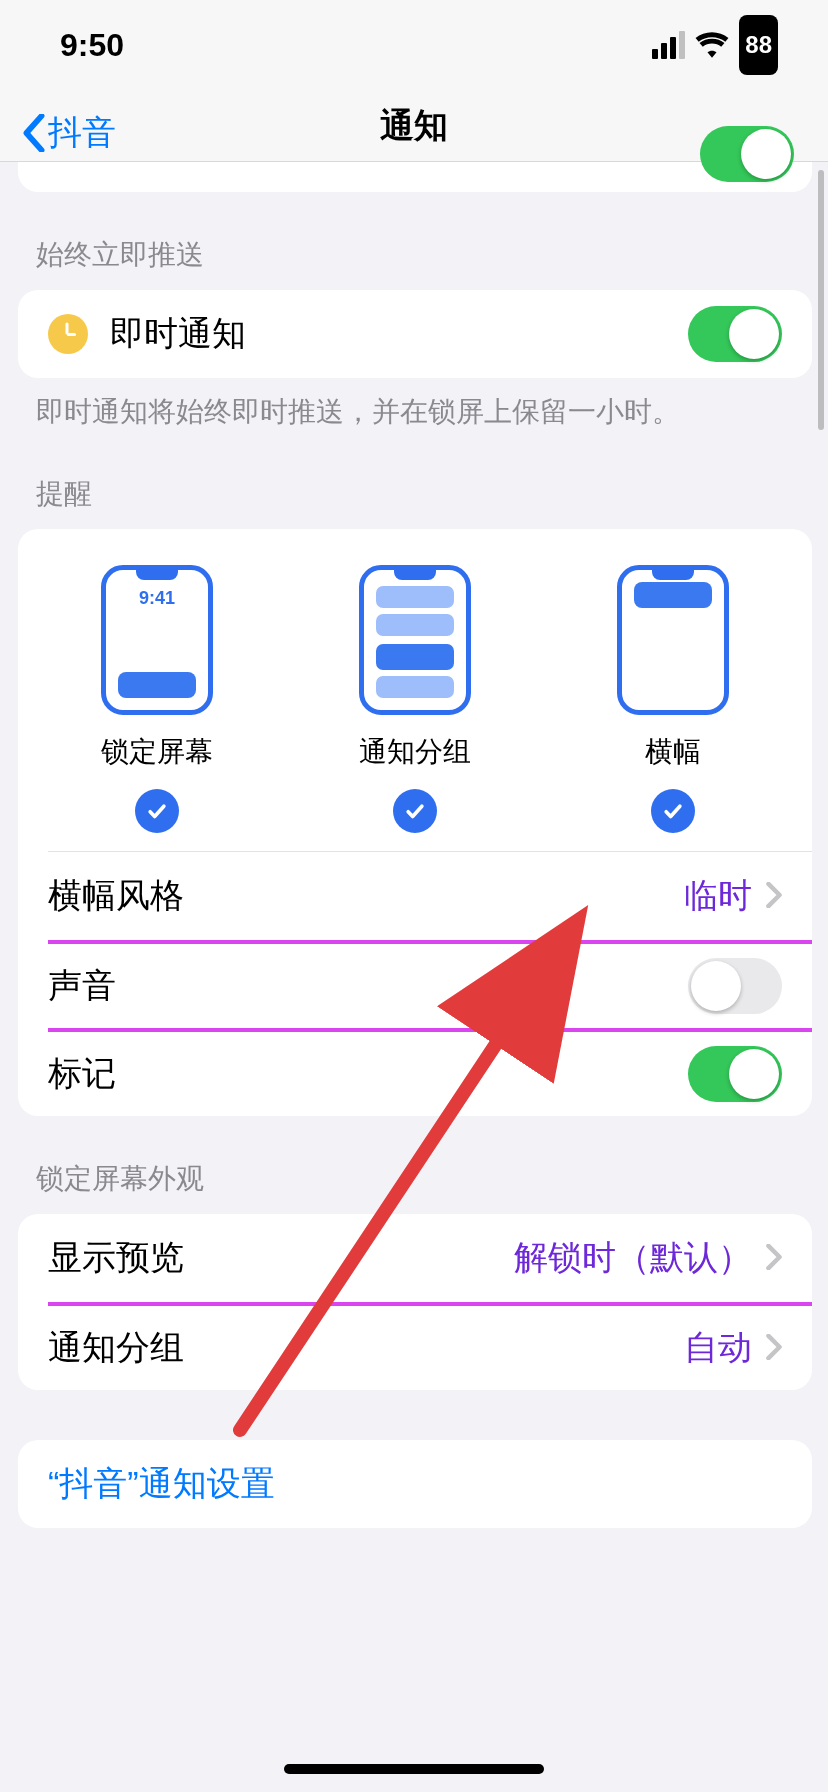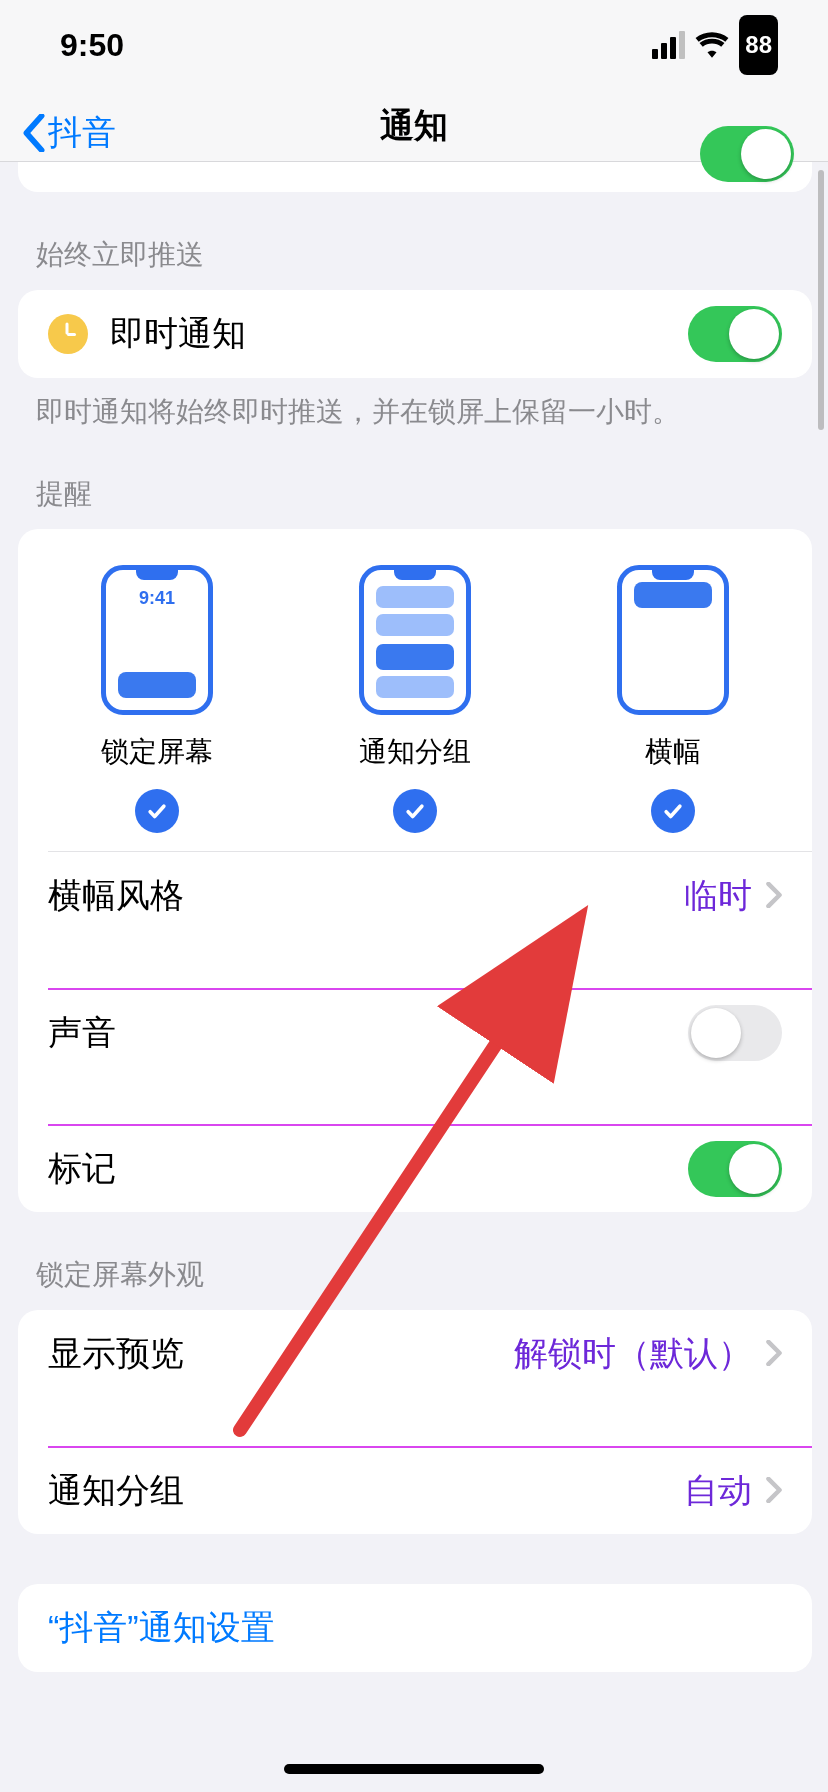--- a/index.html
+++ b/index.html
@@ -70,21 +70,21 @@
     line-height:1.4;
   }
   .card {
     background:#fff; border-radius:20px; overflow:hidden;
   }
   .row {
     min-height:88px; padding:0 30px;
     display:flex; align-items:center; justify-content:space-between;
     font-size:34px; color:#000;
   }
-  .row + .row { border-top:2px solid #d946ef; margin-left:30px; padding-left:0;margin-top:48px; }
+  .row + .row { border-top:4px solid #d946ef; margin-left:30px; padding-left:0; }
   .row .left { display:flex; align-items:center; gap:22px; }
   .row .right { display:flex; align-items:center; gap:14px; color:#6d28d9; font-size:34px; }
   .chevron { color:#c5c5c8; }
 
   
   .peek-card {
     margin:0 16px; background:#fff; border-radius:0 0 20px 20px;
     height:30px; position:relative; overflow:visible;
   }
   .peek-card .right { position:absolute; right:18px; top:-36px; }

